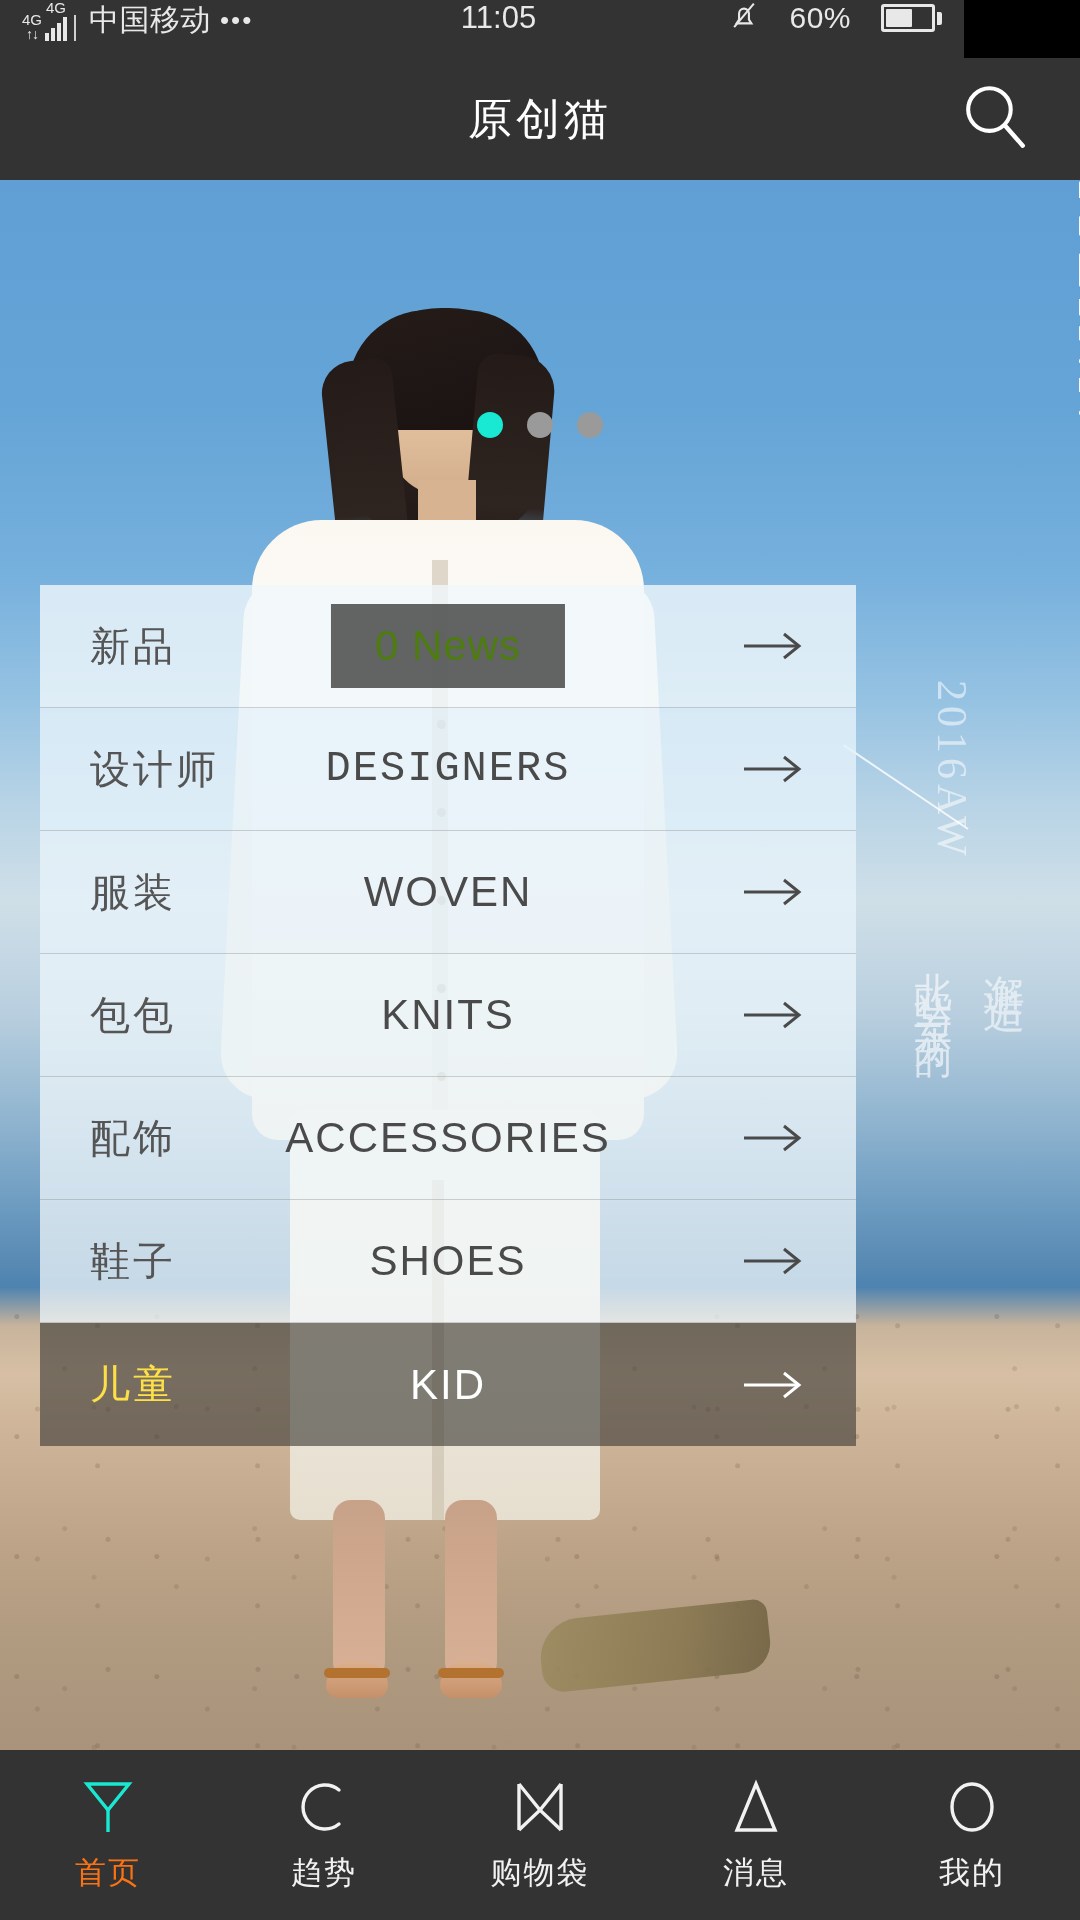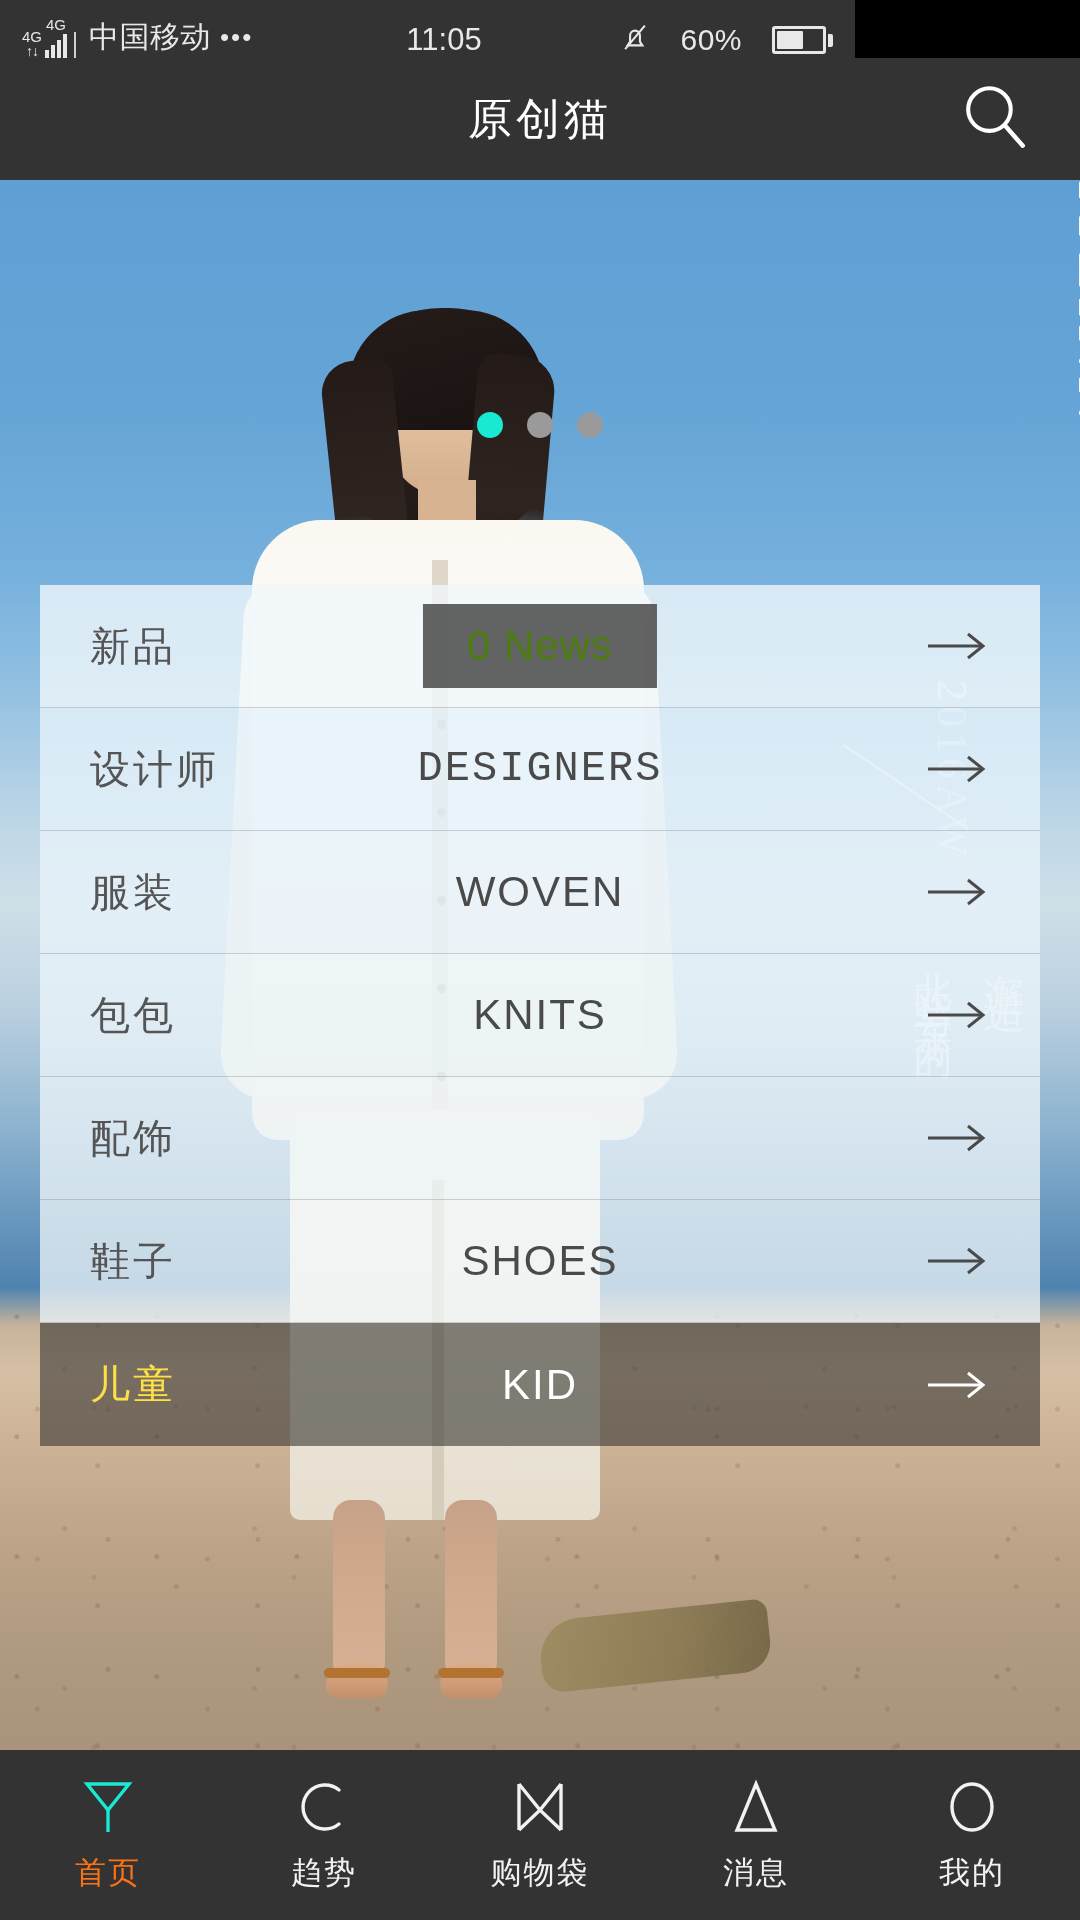--- a/index.html
+++ b/index.html
@@ -4,23 +4,23 @@
 <style>
   * { margin:0; padding:0; box-sizing:border-box; }
   html,body{ width:1080px; height:1920px; }
   body{
     font-family:"Liberation Sans","DejaVu Sans",sans-serif;
     background:#000; overflow:hidden; position:relative;
   }
 
   
   #status-bar{
-    position:absolute; top:0; left:0; width:855px; height:58px;
+    position:absolute; top:0; left:0; width:964px; height:58px;
     background:#333333; color:#e8e8e8;
-    display:flex; align-items:flex-end; justify-content:space-between;
+    display:flex; align-items:flex-start; justify-content:space-between;
     padding:0 22px;
   }
   .sb-left{ display:flex; align-items:center; gap:9px; }
   .sb-right{ display:flex; align-items:center; gap:30px; }
   .sb-txt{ font-size:30px; letter-spacing:.5px; }
   .net-grp{ display:flex; align-items:flex-end; gap:3px; }
   .g4-stack{ display:flex; flex-direction:column; align-items:center; line-height:1; }
   .g4-lbl{ font-size:15px; }
   .arrows{ font-size:14px; letter-spacing:-1px; }
   .bars{ display:flex; align-items:flex-end; gap:2px; height:26px; }
@@ -203,21 +203,21 @@
   
   #pager{
     position:absolute; left:0; top:232px; width:1080px;
     display:flex; justify-content:center; gap:24px; z-index:6;
   }
   .dot{ width:26px; height:26px; border-radius:50%; background:#9a9a9a; }
   .dot.active{ background:#19e8d2; }
 
   
   #category-menu{
-    position:absolute; left:40px; top:405px; width:1000px; z-index:5;
+    position:absolute; left:40px; top:405px; width:816px; z-index:5;
   }
   .cat-row{
     position:relative; height:123px; display:flex; align-items:center;
     border-bottom:1px solid rgba(120,120,120,.32);
     background:rgba(240,247,251,.80);
   }
   .cat-row.tone-1{ background:rgba(228,241,250,.82);font-family:Liberation Mono, monospace; }
   .cat-row.tone-2{ background:rgba(231,243,250,.80); }
   .cat-row.tone-3{ background:rgba(235,245,250,.78); }
   .cat-row.tone-4{ background:rgba(238,246,250,.76); }
@@ -403,20 +403,21 @@
       <span class="cat-arrow">
         <svg width="62" height="34" viewBox="0 0 62 34">
             <line x1="2" y1="17" x2="56" y2="17" stroke="#4a4a4a" stroke-width="3"></line>
             <polyline points="42,5 57,17 42,29" fill="none" stroke="#4a4a4a" stroke-width="3"></polyline>
           </svg>
       </span>
     </div>
 
     <div class="cat-row tone-4">
       <span class="cat-cn">配饰</span>
+      <span class="cat-en">ACCESSORIES</span>
       <span class="cat-arrow">
         <svg width="62" height="34" viewBox="0 0 62 34">
             <line x1="2" y1="17" x2="56" y2="17" stroke="#4a4a4a" stroke-width="3"></line>
             <polyline points="42,5 57,17 42,29" fill="none" stroke="#4a4a4a" stroke-width="3"></polyline>
           </svg>
       </span>
     </div>
 
     <div class="cat-row tone-5">
       <span class="cat-cn">鞋子</span>

